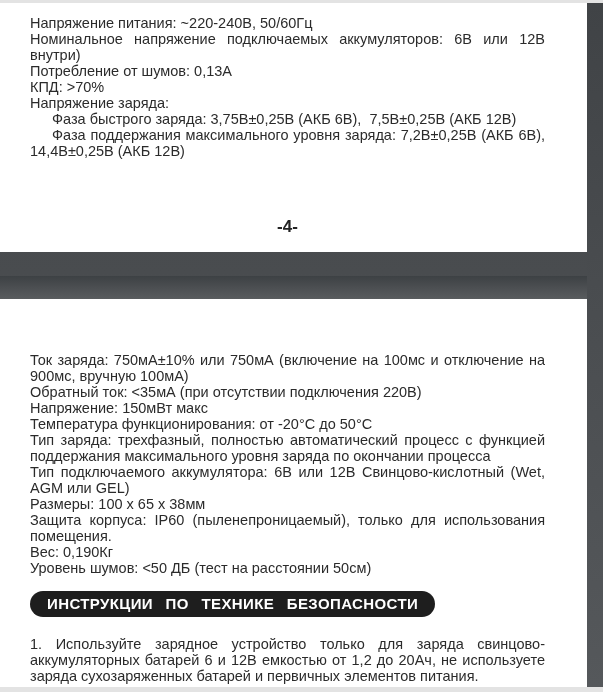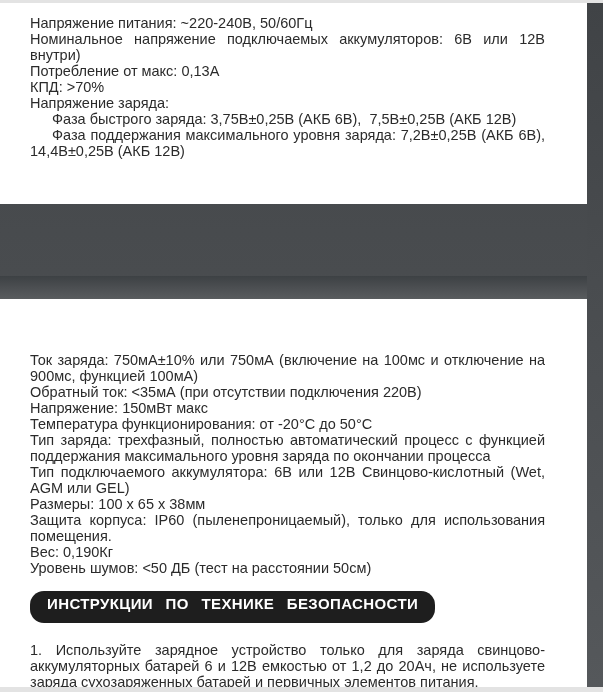--- a/index.html
+++ b/index.html
@@ -15,21 +15,21 @@
   html,body{margin:0;padding:0;}
   body{
     width:603px;height:692px;position:relative;overflow:hidden;
     background:linear-gradient(180deg,var(--bg-dark-top) 0%,var(--bg-dark) 45%,var(--bg-dark-bottom) 100%);
     font-family:"Liberation Sans",sans-serif;
   }
   .page{
     position:absolute;left:0;width:587px;background:var(--page-bg);
     overflow:hidden;box-sizing:border-box;
   }
-  #page1{top:3px;height:201px;padding:12px 42px 0 30px;}
+  #page1{top:3px;height:249px;padding:12px 42px 0 30px;}
   #page2{top:299px;height:393px;padding:53px 42px 0 30px;}
   #page-gap{
     position:absolute;left:0;top:276px;width:587px;height:23px;
     background:linear-gradient(180deg,#3d4144 0%,#4d5053 55%,#595c5e 100%);
   }
   #right-bg{
     position:absolute;top:3px;right:0;width:16px;height:684px;
     background:linear-gradient(180deg,#404346 0%,#4b4e51 50%,#55585b 100%);
   }
   .edge-strip{position:absolute;left:0;width:603px;background:var(--edge-strip);z-index:6;}
@@ -40,53 +40,53 @@
     white-space:pre-wrap;overflow:hidden;
   }
   .ln.j{text-align:justify;text-align-last:justify;}
   .ln.ind{text-indent:22px;}
   .page-number{
     margin-top:58px;width:515px;text-align:center;
     font-weight:bold;font-size:17px;line-height:20px;color:#242424;
   }
   .badge-row{margin-top:15px;}
   .badge{
-    display:inline-block;height:32px;line-height:26px;padding:0 17px;
+    display:inline-block;height:26px;line-height:26px;padding:0 17px;
     background:var(--badge-bg);color:var(--badge-ink);
     font-weight:bold;font-size:15px;letter-spacing:.4px;word-spacing:8px;
     border-radius:14px;white-space:nowrap;
   }
   .safety{margin-top:19px;}
 </style>
 </head>
 <body>
 
 <div class="edge-strip" id="top-strip"></div>
 
 <div class="page" id="page1">
   <div id="p1-lines">
       <div class="ln">Напряжение питания: ~220-240В, 50/60Гц</div>
       <div class="ln j">Номинальное напряжение подключаемых аккумуляторов: 6В или 12В (выбор</div>
       <div class="ln">внутри)</div>
-      <div class="ln">Потребление от макс: 0,13А</div>
+      <div class="ln">Потребление от шумов: 0,13А</div>
       <div class="ln">КПД: &gt;70%</div>
       <div class="ln">Напряжение заряда:</div>
       <div class="ln ind">Фаза быстрого заряда: 3,75В±0,25В (АКБ 6В),&nbsp; 7,5В±0,25В (АКБ 12В)</div>
       <div class="ln j ind">Фаза поддержания максимального уровня заряда: 7,2В±0,25В (АКБ 6В),</div>
       <div class="ln">14,4В±0,25В (АКБ 12В)</div>
     </div>
   <div class="page-number">-4-</div>
 </div>
 
 <div id="page-gap"></div>
 
 <div class="page" id="page2">
   <div id="p2-lines">
       <div class="ln j">Ток заряда: 750мА±10% или 750мА (включение на 100мс и отключение на</div>
-      <div class="ln">900мс, функцией 100мА)</div>
+      <div class="ln">900мс, вручную 100мА)</div>
       <div class="ln">Обратный ток: &lt;35мА (при отсутствии подключения 220В)</div>
       <div class="ln">Напряжение: 150мВт макс</div>
       <div class="ln">Температура функционирования: от -20°С до 50°С</div>
       <div class="ln j">Тип заряда: трехфазный, полностью автоматический процесс с функцией</div>
       <div class="ln">поддержания максимального уровня заряда по окончании процесса заряда.</div>
       <div class="ln j">Тип подключаемого аккумулятора: 6В или 12В Свинцово-кислотный (Wet, Mf,</div>
       <div class="ln">AGM или GEL)</div>
       <div class="ln">Размеры: 100 х 65 х 38мм</div>
       <div class="ln j">Защита корпуса: IP60 (пыленепроницаемый), только для использования внутри</div>
       <div class="ln">помещения.</div>

